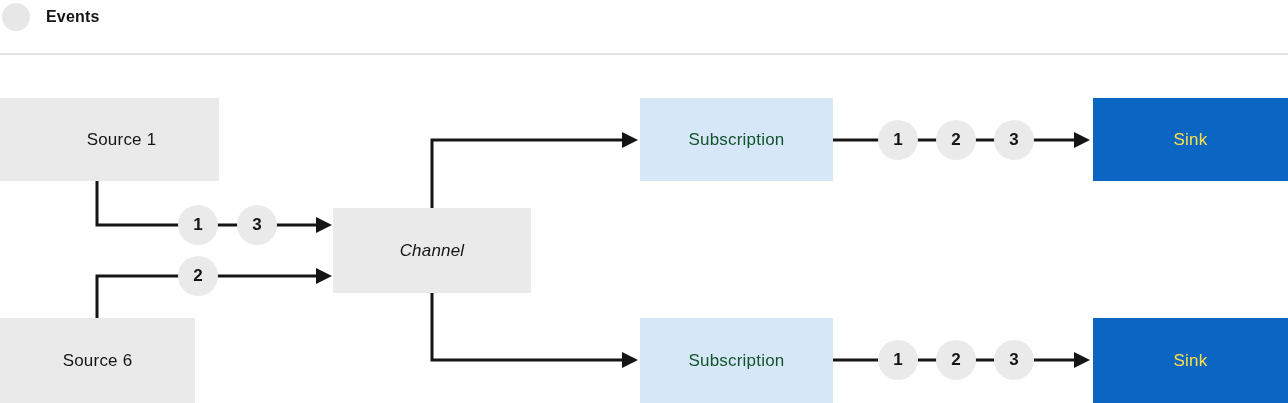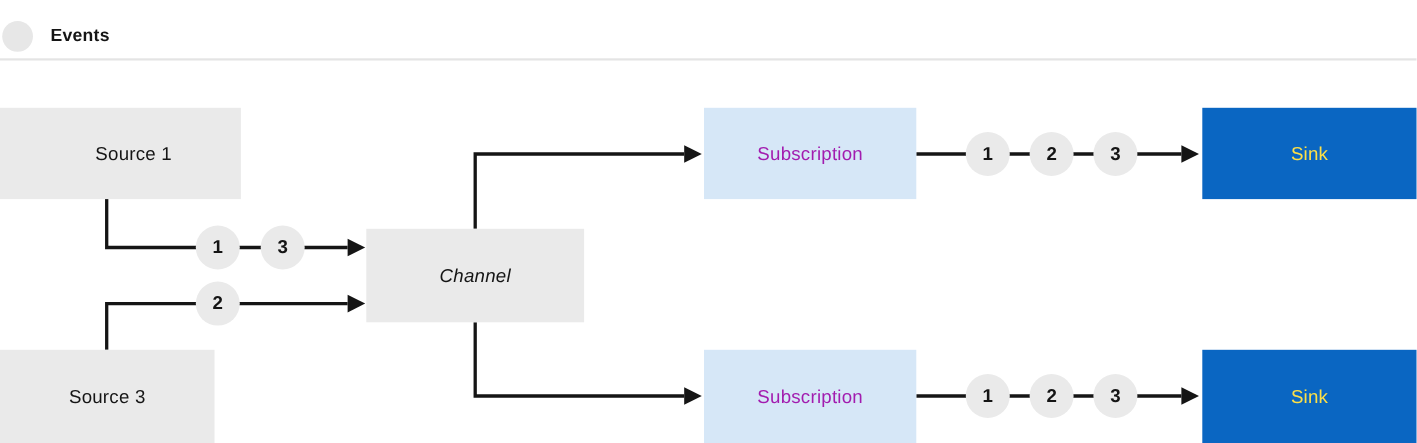--- a/index.html
+++ b/index.html
@@ -13,21 +13,21 @@
     height: 403px;
     background: #ffffff;
     overflow: hidden;
     font-family: "Liberation Sans", sans-serif;
     color: #151515;
   }
 
   
   .legend {
     position: absolute;
-    top: 18px;
+    top: 2px;
     left: 2px;
     display: flex;
     align-items: center;
     gap: 16px;
     height: 30px;
     text-align: center;
   }
   .legend-circle {
     width: 28px;
     height: 28px;
@@ -70,21 +70,21 @@
   
   .node {
     position: absolute;
     display: flex;
     align-items: center;
     justify-content: center;
     font-size: 17px;
     letter-spacing: 0.2px;
   }
   .node.gray      { background: #eaeaea; color: #151515; }
-  .node.lightblue { background: #d6e7f7; color: #a21caf; }
+  .node.lightblue { background: #d6e7f7; color: #14532d; }
   .node.blue      { background: #0a66c2; color: #fde047; }
 
   .n-source1    { left: 0;      top: 98;  width: 195px; height: 83px; padding-left: 24px; }
   .n-source2    { left: 0;      top: 318px; width: 195px; height: 85px; }
   .n-channel    { left: 333px;  top: 208px; width: 198px; height: 85px; font-style: italic; }
   .n-sub-top    { left: 640px;  top: 98px;  width: 193px; height: 83px; }
   .n-sub-bottom { left: 640px;  top: 318px; width: 193px; height: 85px; }
   .n-sink-top   { left: 1093px; top: 98px;  width: 195px; height: 83px; }
   .n-sink-bottom{ left: 1093px; top: 318px; width: 195px; height: 85px; }
   .n-source1 { top: 98px; }
@@ -148,21 +148,21 @@
     <g>
       <line x1="833" y1="360" x2="1074" y2="360"></line>
       <polygon points="1074,352 1074,368 1090,360"></polygon>
     </g>
   </svg>
 
   <div class="node gray n-source1">
     <span>Source 1</span>
   </div>
   <div class="node gray n-source2">
-    <span>Source 3</span>
+    <span>Source 6</span>
   </div>
   <div class="node gray n-channel">
     <span>Channel</span>
   </div>
   <div class="node lightblue n-sub-top">
     <span>Subscription</span>
   </div>
   <div class="node lightblue n-sub-bottom">
     <span>Subscription</span>
   </div>

